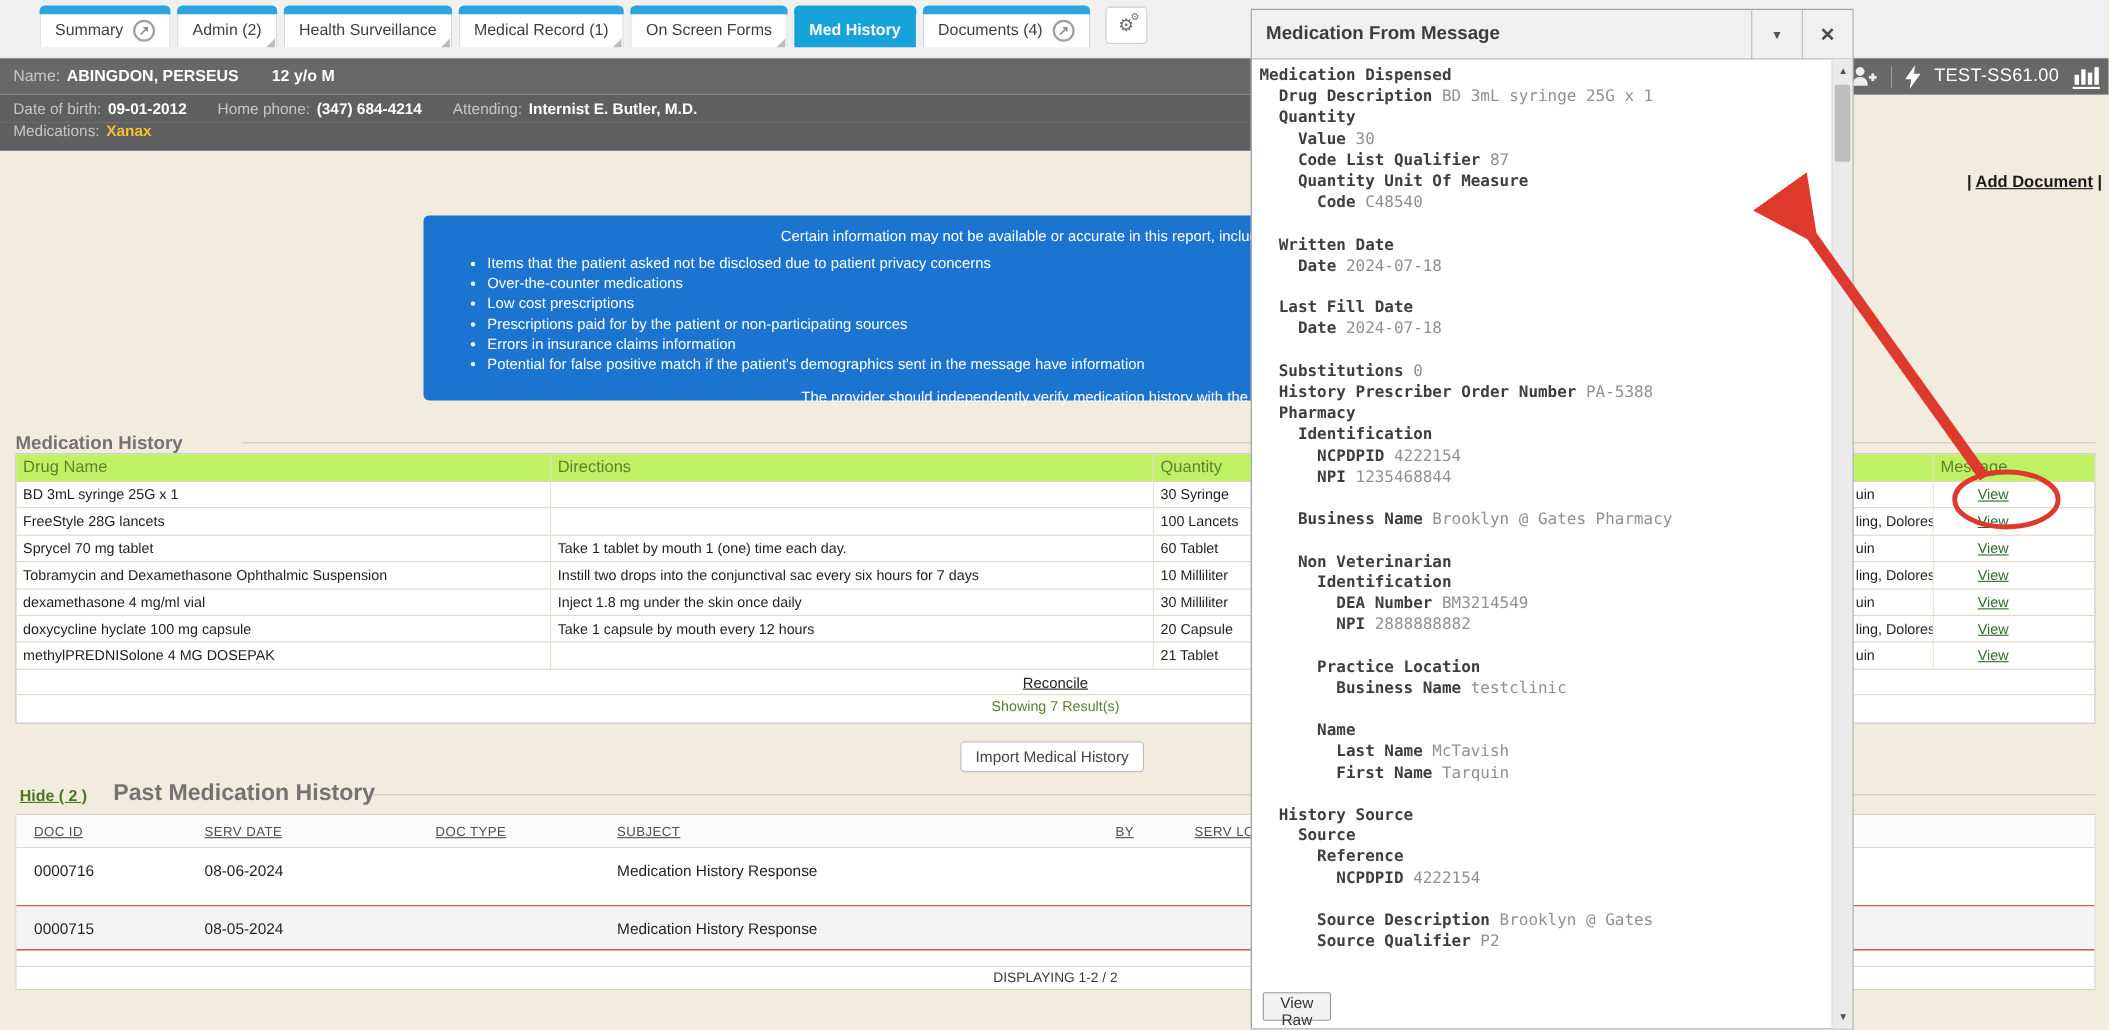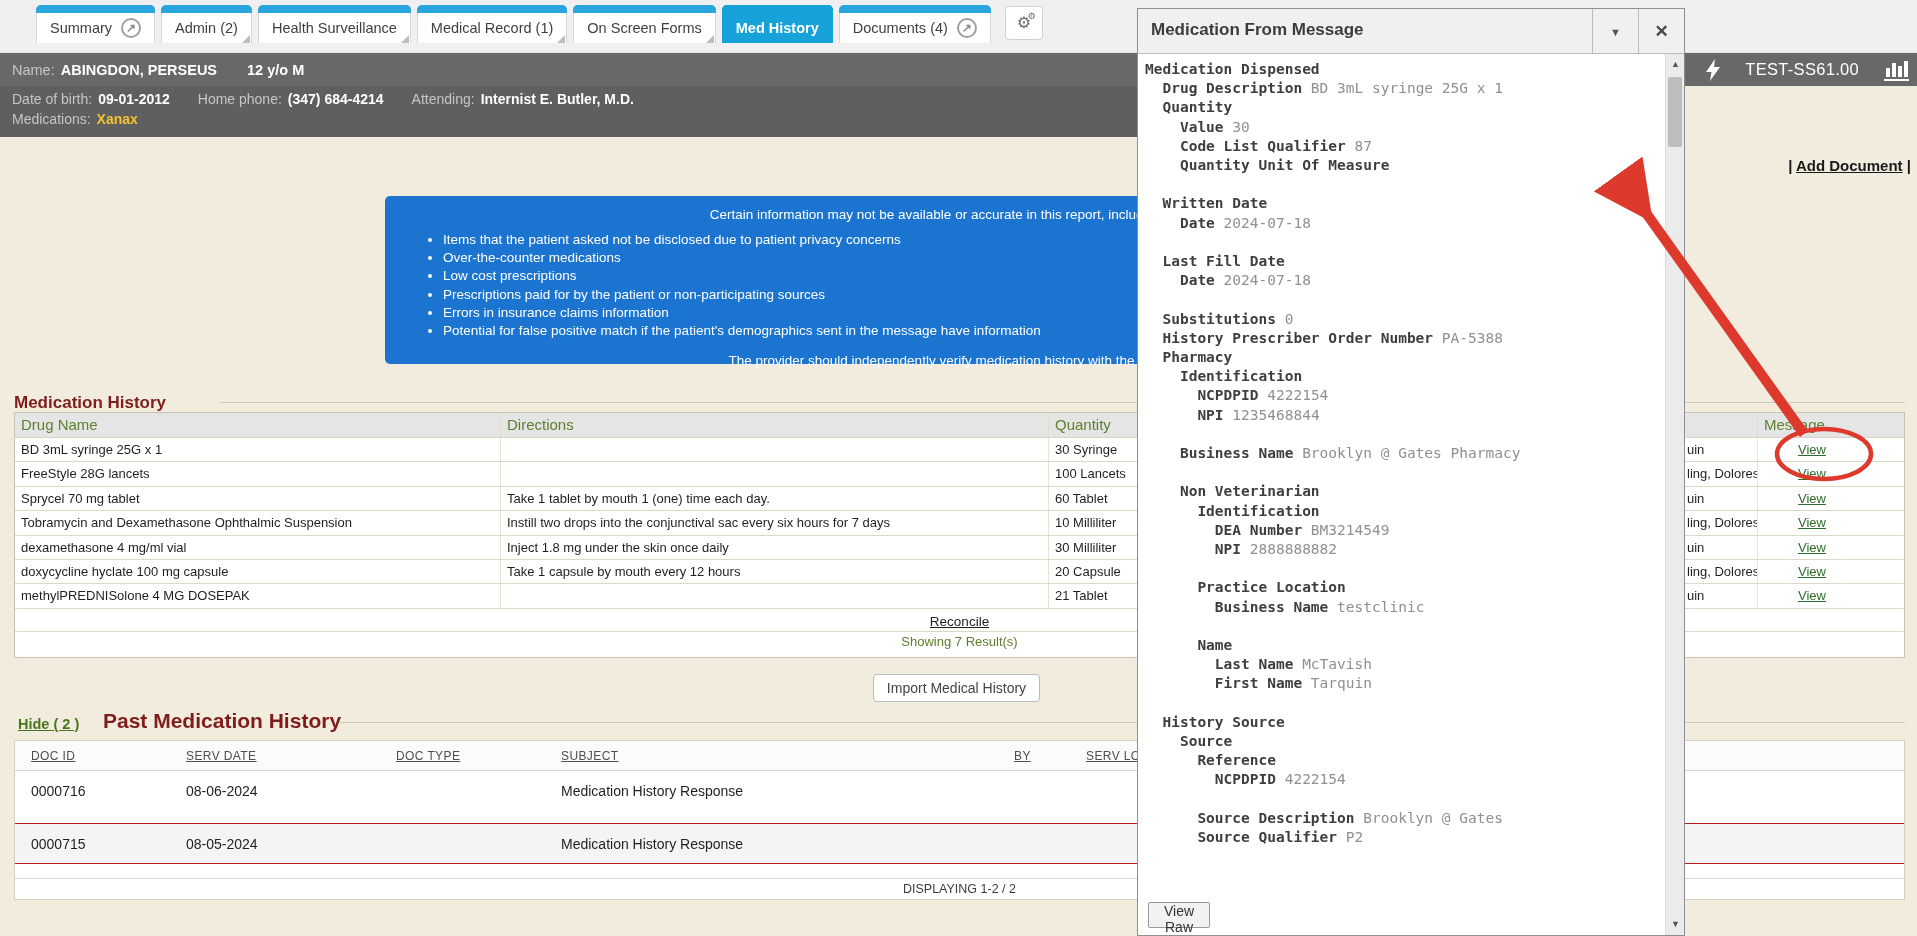--- a/index.html
+++ b/index.html
@@ -22,42 +22,42 @@
 
   
   .pbar1 { position:absolute; left:0; top:53px; width:1917px; height:33px; background:#686868; color:#fff; display:flex; align-items:center; font-size:14.5px; }
   .pbar2 { position:absolute; left:0; top:86px; width:1450px; height:25px; background:#5f5f5f; color:#fff; display:flex; align-items:center; font-size:14px; }
   .pbar3 { position:absolute; left:0; top:111px; width:1450px; height:26px; background:#5f5f5f; color:#fff; display:flex; align-items:flex-start; font-size:14px; }
   .plabel { color:#c6c6c6; margin-left:12px; margin-right:6px; }
   .pval { color:#ffffff; font-weight:bold; }
   .age { margin-left:30px; font-weight:bold; }
   .gap28 { margin-left:28px; }
   .meds-val { color:#f2c232; font-weight:bold; }
-  .station-zone { position:absolute; right:0; top:53px; height:33px; display:flex; align-items:center; gap:25px; padding-right:8px; color:#fff; }
+  .station-zone { position:absolute; right:0; top:53px; height:33px; display:flex; align-items:center; gap:12px; padding-right:8px; color:#fff; }
   .vdiv { width:1px; height:20px; background:#9a9a9a; }
   .station-txt { font-size:16.5px; letter-spacing:.3px; }
 
   
   .adddoc { position:absolute; top:157px; right:6px; font-size:15px; color:#1a1a1a; font-weight:600; }
   .adddoc a { color:#1a1a1a; text-decoration:underline; cursor:pointer; }
 
   
   .notice { position:absolute; left:385px; top:196px; width:1125px; height:168px; background:#1b74cf; border-radius:5px; color:#fff; padding:11px 24px 10px 40px; font-size:13.5px; }
   .notice .intro { text-align:center; margin-bottom:9px; }
   .notice ul { list-style:disc; margin-left:18px; }
   .notice li { line-height:18.2px; }
   .notice .outro { text-align:center; margin-top:13px; }
 
   
-  .sect-title { position:absolute; font-weight:bold; color:#7f1d1d; }
+  .sect-title { position:absolute; font-weight:bold; color:#737373; }
   .mh-title { left:14px; top:393px; font-size:17px; }
   .sect-line { position:absolute; height:1px; background:#cfc9ba; }
   .mh-line { left:220px; right:12px; top:402px; }
   .mh-box { position:absolute; left:14px; top:412px; width:1891px; height:246px; background:#fff; border:1px solid #c9c3b2; }
-  .mh-head { display:grid; grid-template-columns:486px 548px 272px 437px 146px; height:25px; background:#e5e5e5; border-bottom:1px solid #d9d3c3; }
+  .mh-head { display:grid; grid-template-columns:486px 548px 272px 437px 146px; height:25px; background:#bef264; border-bottom:1px solid #d9d3c3; }
   .mh-head div { font-size:15px; color:#5f8030; padding:3px 0 0 6px; border-right:1px solid #e4decf; overflow:hidden; white-space:nowrap; }
   .mh-head div:last-child { border-right:none; }
   .mrow { display:grid; grid-template-columns:486px 548px 272px 437px 146px; height:24.4px; border-bottom:1px solid #ddd7c7; }
   .mrow > div { font-size:13px; color:#1f1f1f; padding:4px 0 0 6px; border-right:1px solid #e8e2d3; overflow:hidden; white-space:nowrap; }
   .mrow > div:last-child { border-right:none; }
   .frag { padding-left:360px; display:inline-block; }
   a.viewlink { color:#2e6b2e; text-decoration:underline; cursor:pointer; display:inline-block; margin-left:34px; }
   .reconcile-row { height:22px; text-align:center; padding-top:3px; }
   .reconcile-row a { font-size:13.5px; color:#222; text-decoration:underline; cursor:pointer; }
   .showing-row { height:27px; border-top:1px solid #ddd7c7; text-align:center; color:#5c7f2b; font-size:13px; padding-top:2px; }
@@ -306,20 +306,21 @@
           <span>✕</span>
         </div>
     </div>
     <div class="modal-body" id="modal-body">
         <div class="mline"><b>Medication Dispensed</b></div>
         <div class="mline"><b>  Drug Description</b><span> BD 3mL syringe 25G x 1</span></div>
         <div class="mline"><b>  Quantity</b></div>
         <div class="mline"><b>    Value</b><span> 30</span></div>
         <div class="mline"><b>    Code List Qualifier</b><span> 87</span></div>
         <div class="mline"><b>    Quantity Unit Of Measure</b></div>
+        <div class="mline"><b>      Code</b><span> C48540</span></div>
         <div class="mline"><b></b></div>
         <div class="mline"><b>  Written Date</b></div>
         <div class="mline"><b>    Date</b><span> 2024-07-18</span></div>
         <div class="mline"><b></b></div>
         <div class="mline"><b>  Last Fill Date</b></div>
         <div class="mline"><b>    Date</b><span> 2024-07-18</span></div>
         <div class="mline"><b></b></div>
         <div class="mline"><b>  Substitutions</b><span> 0</span></div>
         <div class="mline"><b>  History Prescriber Order Number</b><span> PA-5388</span></div>
         <div class="mline"><b>  Pharmacy</b></div>

